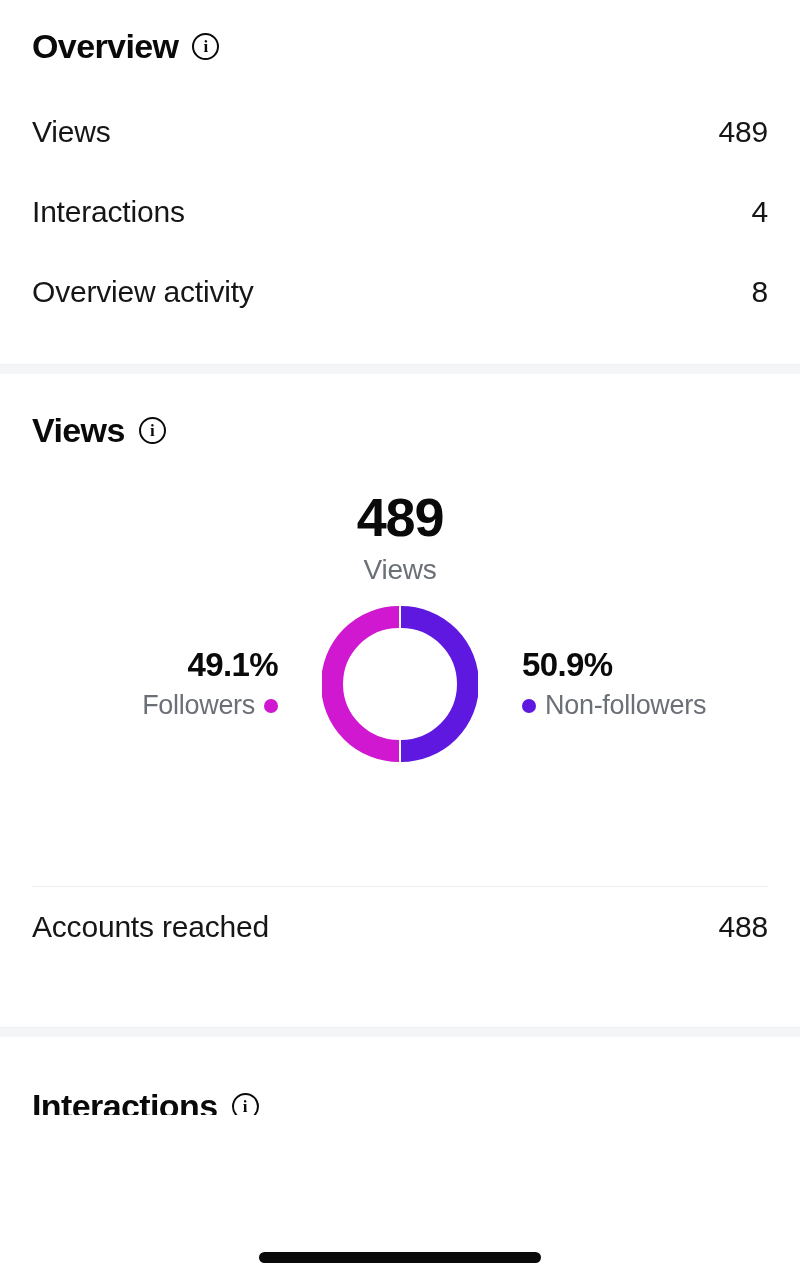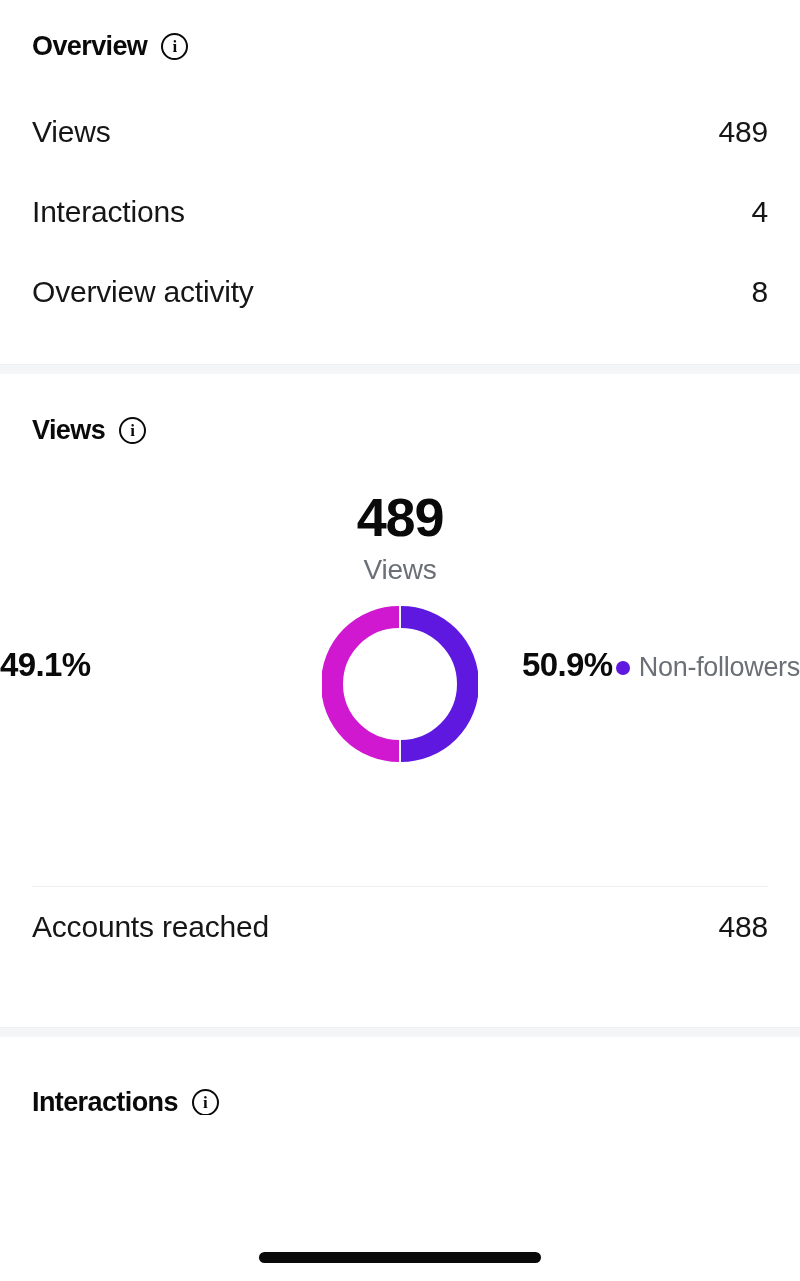--- a/index.html
+++ b/index.html
@@ -116,21 +116,21 @@
     border-bottom: 1px solid #f6f7f8;
   }
 
   .section-title {
     display: flex;
     align-items: center;
     gap: 14px;
     padding: 0 32px;
   }
   .section-title h2 {
-    font-size: 27px;
+    font-size: 34px;
     font-weight: 700;
     letter-spacing: -0.6px;
     color: #0a0a0a;
   }
 
   .info-circle {
     width: 27px;
     height: 27px;
     border: 2.4px solid #0a0a0a;
     border-radius: 50%;
@@ -198,21 +198,21 @@
     top: 120px;
     transform: translateX(-50%);
     width: 156px;
     height: 156px;
   }
 
   .legend {
     position: absolute;
     top: 160px;
     display: flex;
-    flex-direction: row;
+    flex-direction: column;
   }
   .legend.left {
     left: 0;
     width: 278px;
     align-items: flex-end;
     padding-right: 0;
   }
   .legend.right {
     right: 0;
     width: 278px;
@@ -369,20 +369,24 @@
         <svg width="156" height="156" viewBox="0 0 156 156">
 
           <path id="slice-left" fill="none" stroke-width="22" d="M 77 11 A 67 67 0 0 0 77 145" stroke="#cf18cf"></path>
 
           <path id="slice-right" fill="none" stroke-width="22" d="M 79 145 A 67 67 0 0 0 79 11" stroke="#5f18e0"></path>
         </svg>
       </div>
 
       <div class="legend left">
         <div class="pct">49.1%</div>
+        <div class="name-row">
+          <span class="name">Followers</span>
+          <span class="dot" id="dot-followers" style="background: rgb(207, 24, 207);"></span>
+        </div>
       </div>
 
       <div class="legend right">
         <div class="pct">50.9%</div>
         <div class="name-row">
           <span class="dot" id="dot-nonfollowers" style="background: rgb(95, 24, 224);"></span>
           <span class="name">Non-followers</span>
         </div>
       </div>
     </div>

